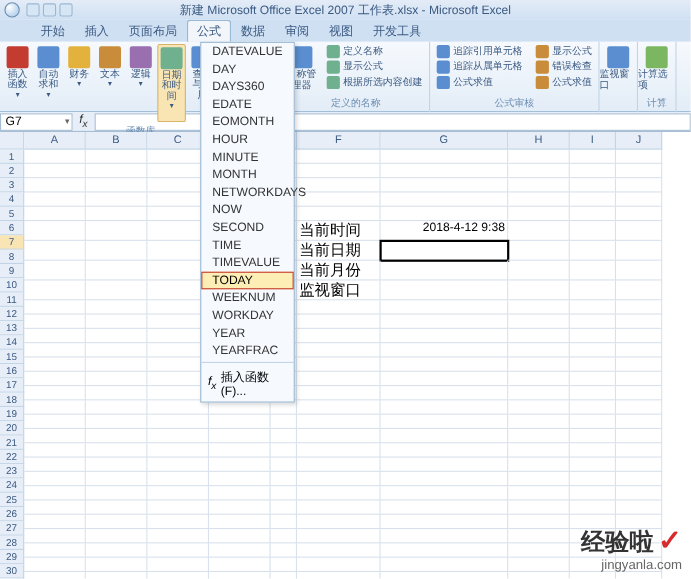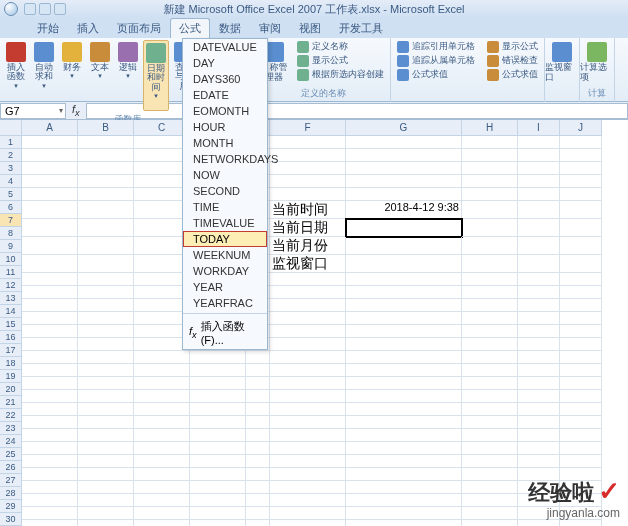--- a/index.html
+++ b/index.html
@@ -127,20 +127,21 @@
       </div>
     <div class="group-label">函数库</div>
 
     <div class="dropdown" id="dropdown">
         <div class="dd-item">DATEVALUE</div>
         <div class="dd-item">DAY</div>
         <div class="dd-item">DAYS360</div>
         <div class="dd-item">EDATE</div>
         <div class="dd-item">EOMONTH</div>
         <div class="dd-item">HOUR</div>
+        <div class="dd-item">MINUTE</div>
         <div class="dd-item">MONTH</div>
         <div class="dd-item">NETWORKDAYS</div>
         <div class="dd-item">NOW</div>
         <div class="dd-item">SECOND</div>
         <div class="dd-item">TIME</div>
         <div class="dd-item">TIMEVALUE</div>
         <div class="dd-item hl hl2">TODAY</div>
         <div class="dd-item">WEEKNUM</div>
         <div class="dd-item">WORKDAY</div>
         <div class="dd-item">YEAR</div>
@@ -199,20 +200,21 @@
           <div class="stack-btn">
             <div class="stack-ic" style="background: rgb(201, 140, 58);"></div>
             <span>错误检查</span>
           </div>
           <div class="stack-btn">
             <div class="stack-ic" style="background: rgb(201, 140, 58);"></div>
             <span>公式求值</span>
           </div>
         </div>
     </div>
+    <div class="group-label">公式审核</div>
   </div>
   <div class="group">
     <div class="big-btn" style="width:34px;padding-top:4px;">
       <div class="btn-icon" style="background:#5a8ed0;"></div>
       <span style="font-size:9px;line-height:1.1;">监视窗口</span>
     </div>
     <div class="group-label">&nbsp;</div>
   </div>
   <div class="group">
     <div class="big-btn" style="width:34px;padding-top:4px;">

